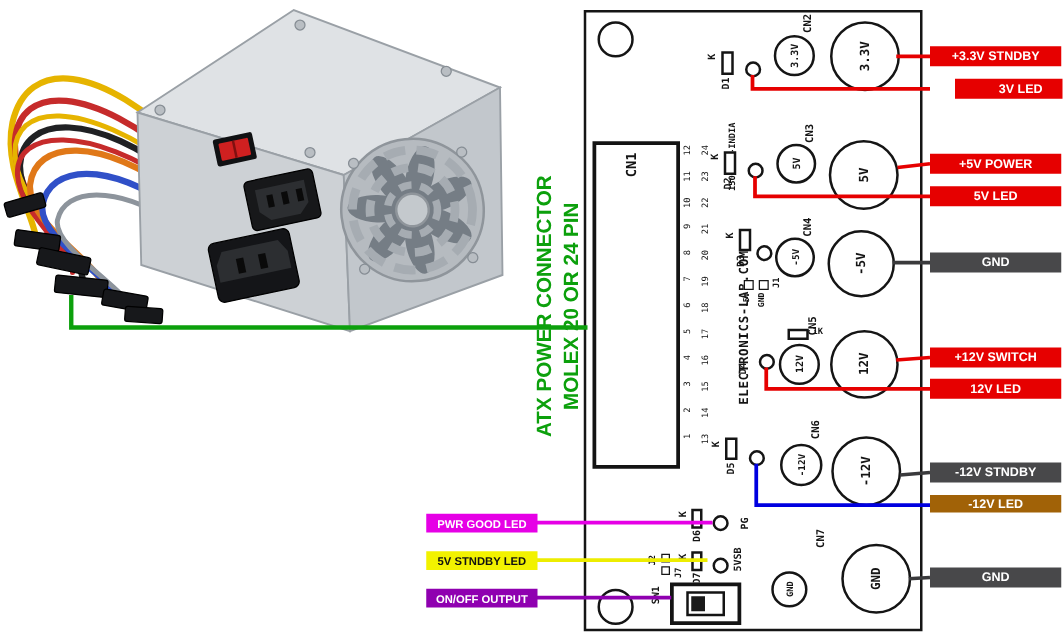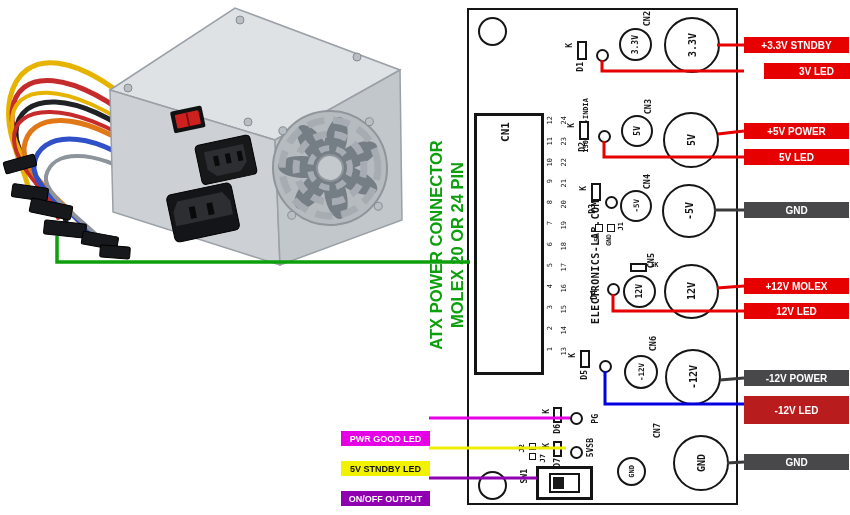--- a/index.html
+++ b/index.html
@@ -14,21 +14,21 @@
   .cap { border:2px solid #151515; border-radius:50%; background:#ffffff;
          display:flex; align-items:center; justify-content:center;
          font-family:"DejaVu Sans Mono", monospace; font-weight:bold; color:#151515; }
   .silk { font-family:"DejaVu Sans Mono", monospace; font-weight:bold; color:#151515; line-height:1; }
   .pin  { font-family:"DejaVu Sans Mono", monospace; font-size:7px; color:#151515; line-height:1; }
   .res  { border:2px solid #151515; background:#ffffff; }
   .led  { border:2px solid #151515; border-radius:50%; background:#ffffff; }
   .pad  { border:1.5px solid #151515; background:#ffffff; }
   .callout { display:flex; align-items:center; justify-content:center;
              font-weight:bold; font-size:10px; z-index:5; white-space:nowrap; }
-  .callout.small { font-size:9px;margin-top:20px; }
+  .callout.small { font-size:9px; }
 </style>
 </head>
 <body>
 
 <div id="app">
 
   <svg class="abs" style="left:0;top:0;z-index:1" width="440" height="270" viewBox="0 0 440 270">
 
     <g fill="none" stroke-linecap="round">
       <path d="M150,120 C80,50 22,46 10,98 C2,136 28,172 30,196" stroke="#e6b400" stroke-width="5"></path>
@@ -254,23 +254,23 @@
     <polyline points="429,418 570,418" stroke="#e600e6" stroke-width="3" fill="none"></polyline>
     <polyline points="429,448 566,448" stroke="#eded00" stroke-width="3" fill="none"></polyline>
     <polyline points="429,478 537,478" stroke="#8f00b0" stroke-width="3" fill="none"></polyline>
   </svg>
 
   <div class="callout abs" style="left: 744px; top: 37px; width: 105px; height: 16px; background: rgb(230, 0, 0); color: rgb(255, 255, 255);">+3.3V STNDBY</div>
   <div class="callout abs" style="left: 764px; top: 63px; width: 105px; height: 16px; background: rgb(230, 0, 0); color: rgb(255, 255, 255);">3V LED</div>
   <div class="callout abs" style="left: 744px; top: 123px; width: 105px; height: 16px; background: rgb(230, 0, 0); color: rgb(255, 255, 255);">+5V POWER</div>
   <div class="callout abs" style="left: 744px; top: 149px; width: 105px; height: 16px; background: rgb(230, 0, 0); color: rgb(255, 255, 255);">5V LED</div>
   <div class="callout abs" style="left: 744px; top: 202px; width: 105px; height: 16px; background: rgb(72, 72, 74); color: rgb(255, 255, 255);">GND</div>
-  <div class="callout abs" style="left: 744px; top: 278px; width: 105px; height: 16px; background: rgb(230, 0, 0); color: rgb(255, 255, 255);">+12V MOLEX</div>
+  <div class="callout abs" style="left: 744px; top: 278px; width: 105px; height: 16px; background: rgb(230, 0, 0); color: rgb(255, 255, 255);">+12V SWITCH</div>
   <div class="callout abs" style="left: 744px; top: 303px; width: 105px; height: 16px; background: rgb(230, 0, 0); color: rgb(255, 255, 255);">12V LED</div>
-  <div class="callout abs" style="left: 744px; top: 370px; width: 105px; height: 16px; background: rgb(72, 72, 74); color: rgb(255, 255, 255);">-12V POWER</div>
-  <div class="callout abs" style="left: 744px; top: 396px; width: 105px; height: 28px; background: #b91c1c; color: rgb(255, 255, 255);">-12V LED</div>
+  <div class="callout abs" style="left: 744px; top: 370px; width: 105px; height: 16px; background: rgb(72, 72, 74); color: rgb(255, 255, 255);">-12V STNDBY</div>
+  <div class="callout abs" style="left: 744px; top: 396px; width: 105px; height: 14px; background: #a16207; color: rgb(255, 255, 255);">-12V LED</div>
   <div class="callout abs" style="left: 744px; top: 454px; width: 105px; height: 16px; background: rgb(72, 72, 74); color: rgb(255, 255, 255);">GND</div>
 
   <div class="callout small abs" style="left: 341px; top: 411px; width: 89px; height: 15px; background: rgb(230, 0, 230); color: rgb(255, 255, 255);">PWR GOOD LED</div>
   <div class="callout small abs" style="left: 341px; top: 441px; width: 89px; height: 15px; background: rgb(242, 242, 0); color: rgb(17, 17, 17);">5V STNDBY LED</div>
   <div class="callout small abs" style="left: 341px; top: 471px; width: 89px; height: 15px; background: rgb(143, 0, 176); color: rgb(255, 255, 255);">ON/OFF OUTPUT</div>
 
 </div>
 
 </body></html>

